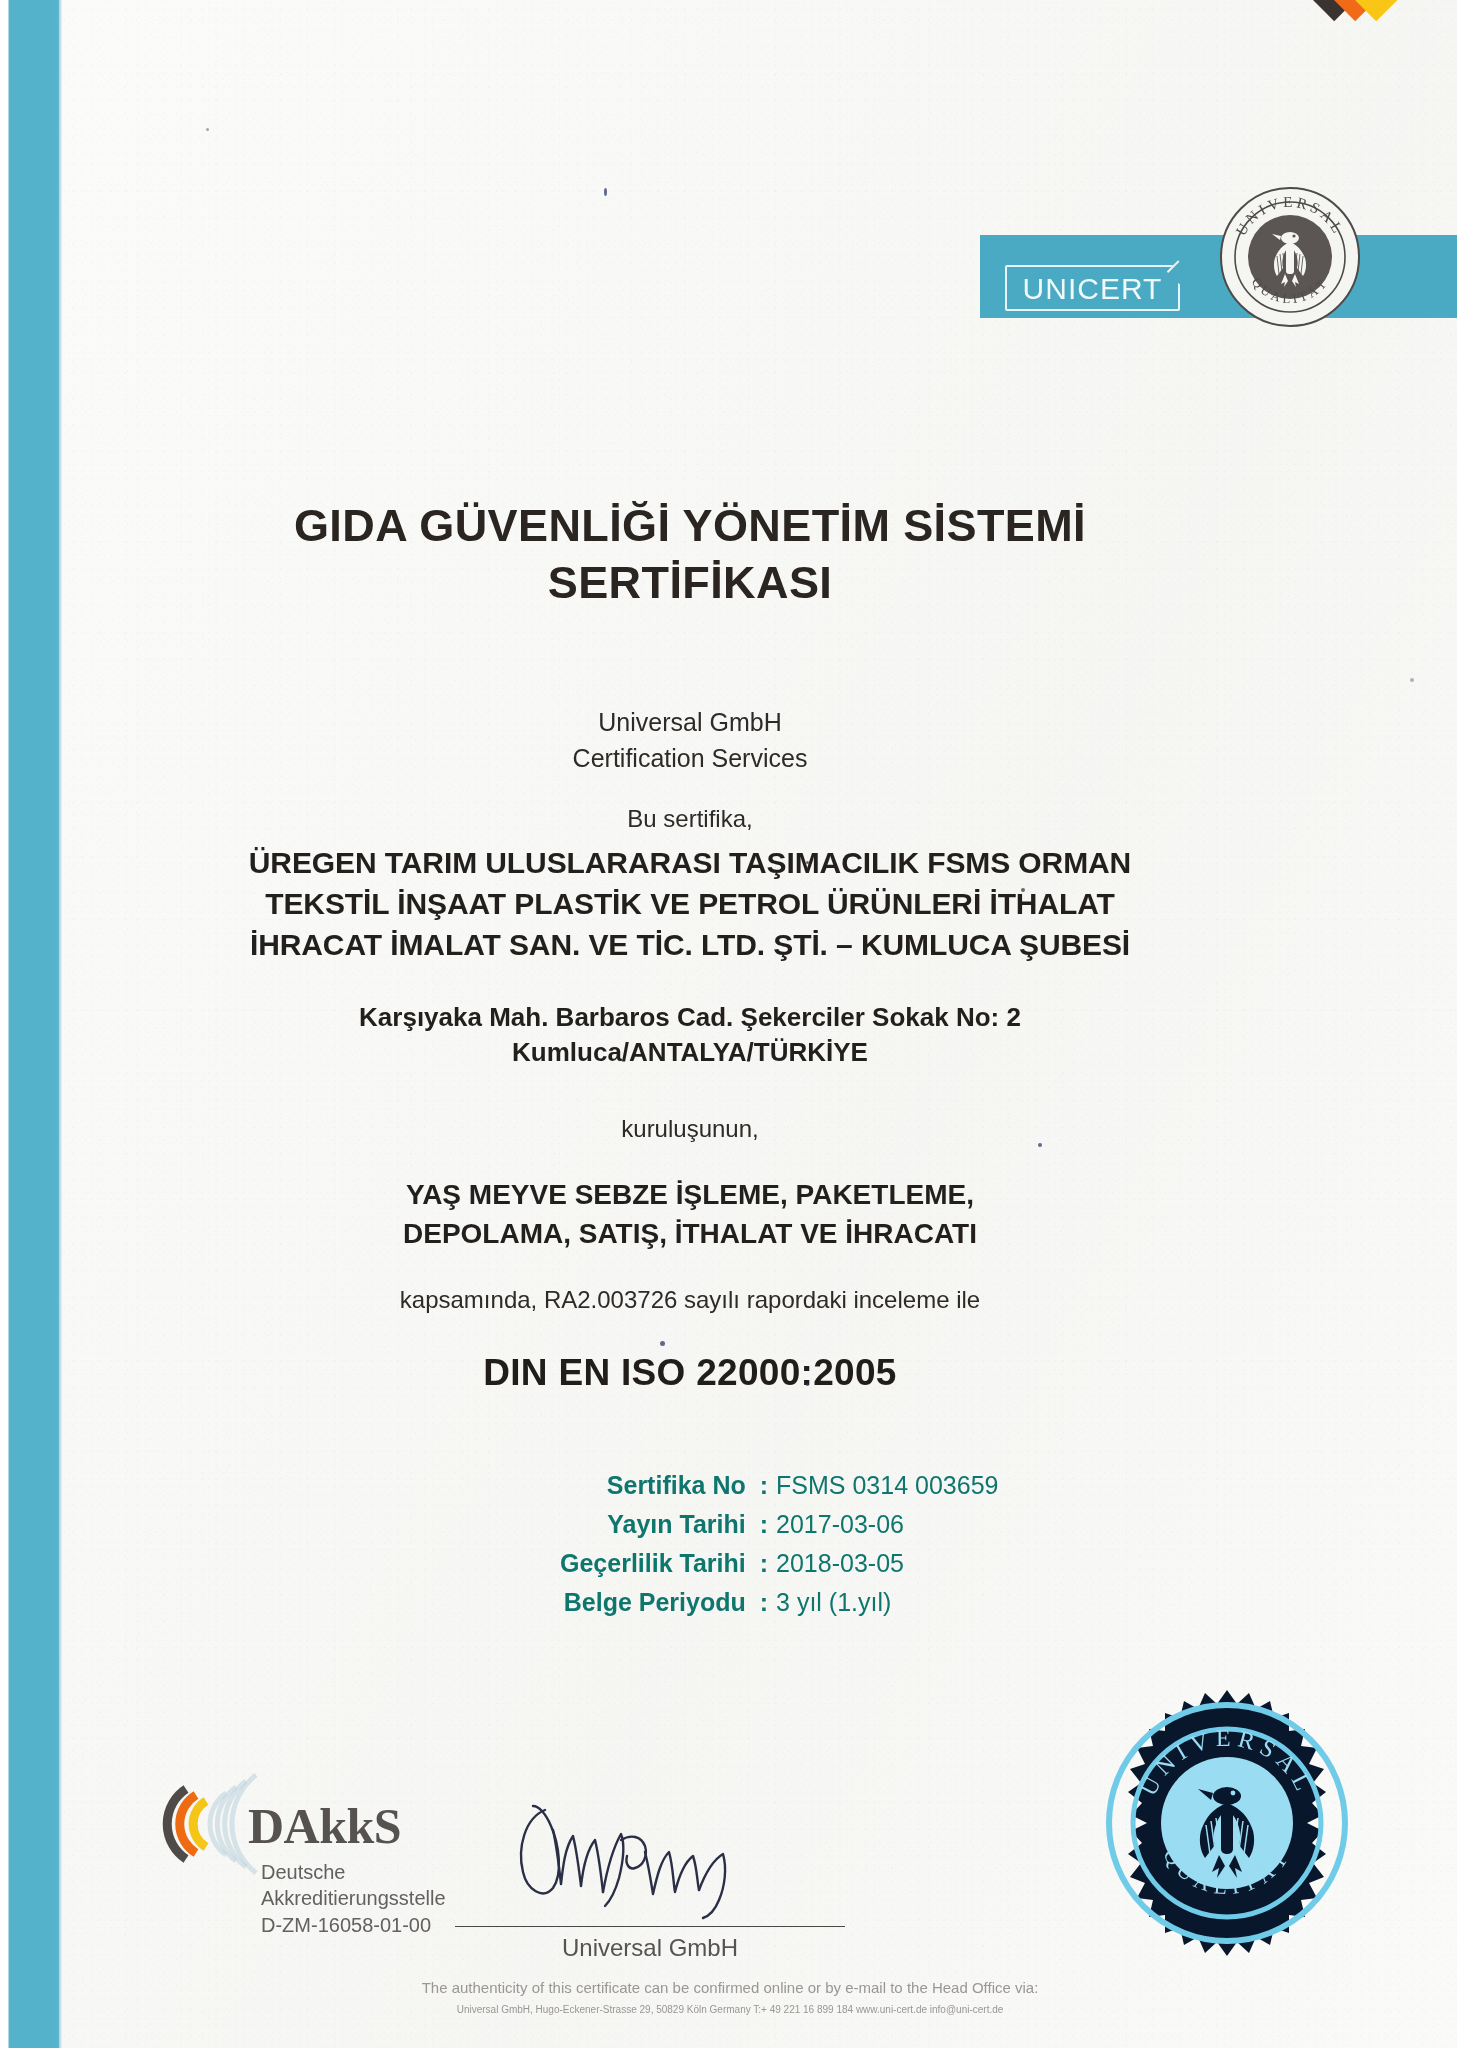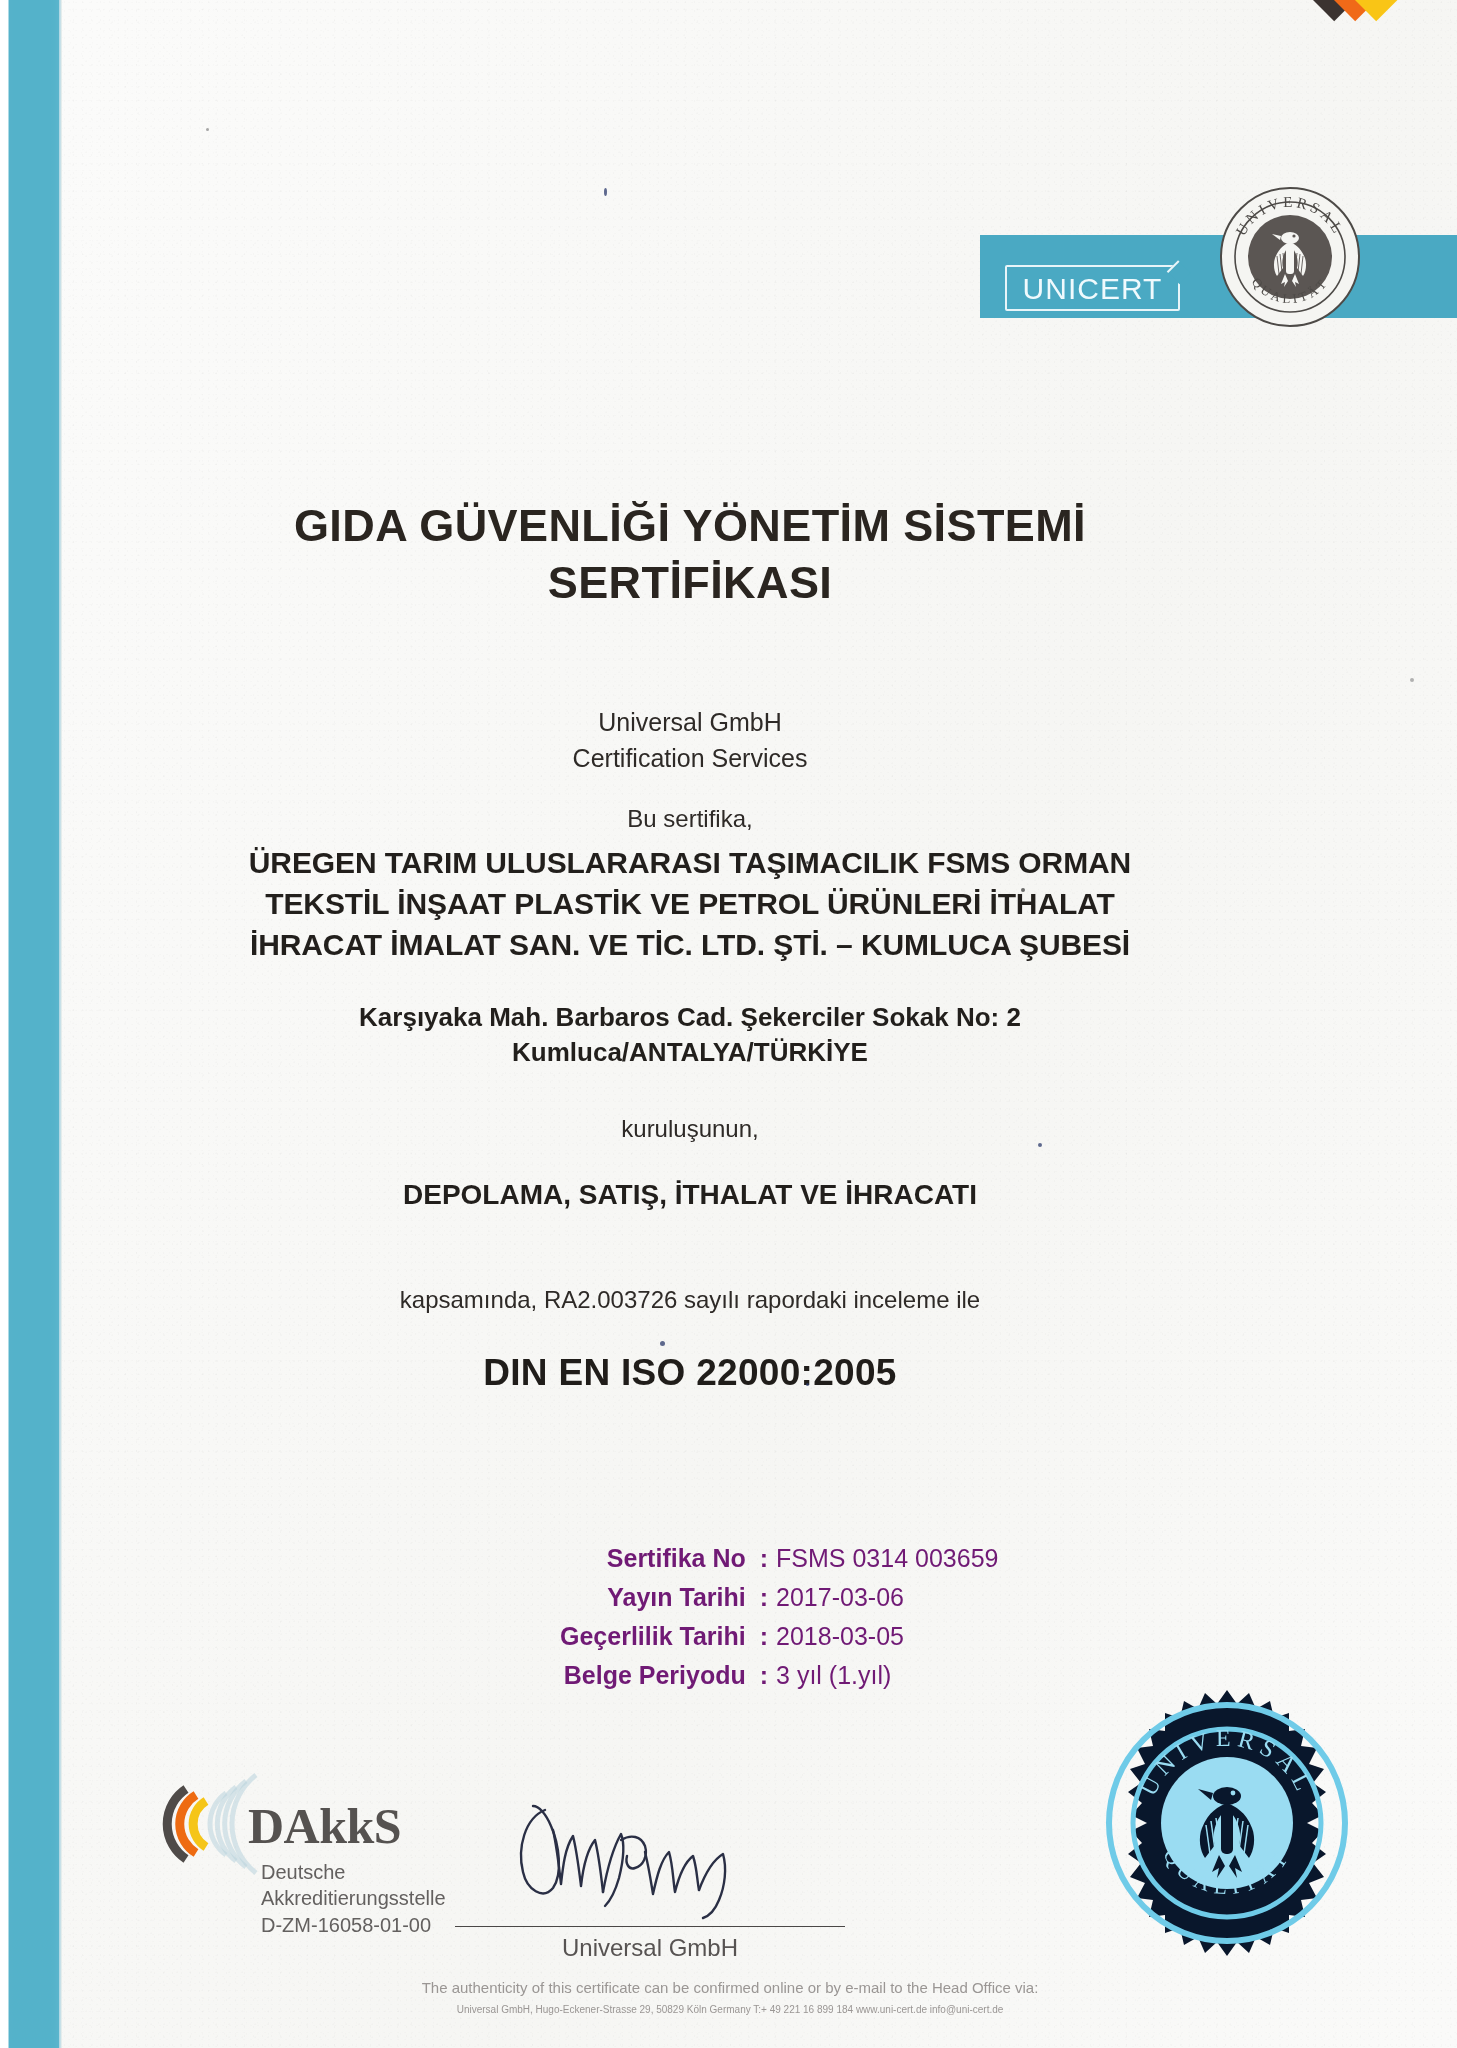--- a/index.html
+++ b/index.html
@@ -164,23 +164,23 @@
   #conformity {
     top: 1448px;
     font-size: 24px;
     line-height: 1.42;
     color: #2e2a27;
   }
 
   
   #details {
     position: absolute;
-    left: 560px; top: 1539px;
+    left: 560px; top: 1466px;
     font-size: 25px;
-    color: #701a75;
+    color: #0f766e;
   }
   #details table { border-collapse: collapse; }
   #details td { padding: 5px 0; vertical-align: baseline; }
   .d-label { text-align: right; font-weight: bold; padding-right: 6px !important; white-space: nowrap; }
   .d-colon { padding: 0 8px !important; font-weight: bold; }
   .d-value { white-space: nowrap; }
 
   
   #dakks { position: absolute; left: 148px; top: 1755px; width: 330px; height: 185px; }
   #dakks-mark { position: absolute; left: 0px; top: 4px; width: 130px; height: 130px; }
@@ -304,20 +304,21 @@
   </div>
 
   <div class="ctr" id="address">
     <div>Karşıyaka Mah. Barbaros Cad. Şekerciler Sokak No: 2</div>
     <div>Kumluca/ANTALYA/TÜRKİYE</div>
   </div>
 
   <div class="ctr" id="org-label">kuruluşunun,</div>
 
   <div class="ctr" id="scope">
+    <div>YAŞ MEYVE SEBZE İŞLEME, PAKETLEME,</div>
     <div>DEPOLAMA, SATIŞ, İTHALAT VE İHRACATI</div>
   </div>
 
   <div class="ctr" id="report">kapsamında, RA2.003726 sayılı rapordaki inceleme ile</div>
 
   <div class="ctr" id="standard">DIN EN ISO 22000:2005</div>
 
   <div class="ctr" id="conformity">
   </div>
 

